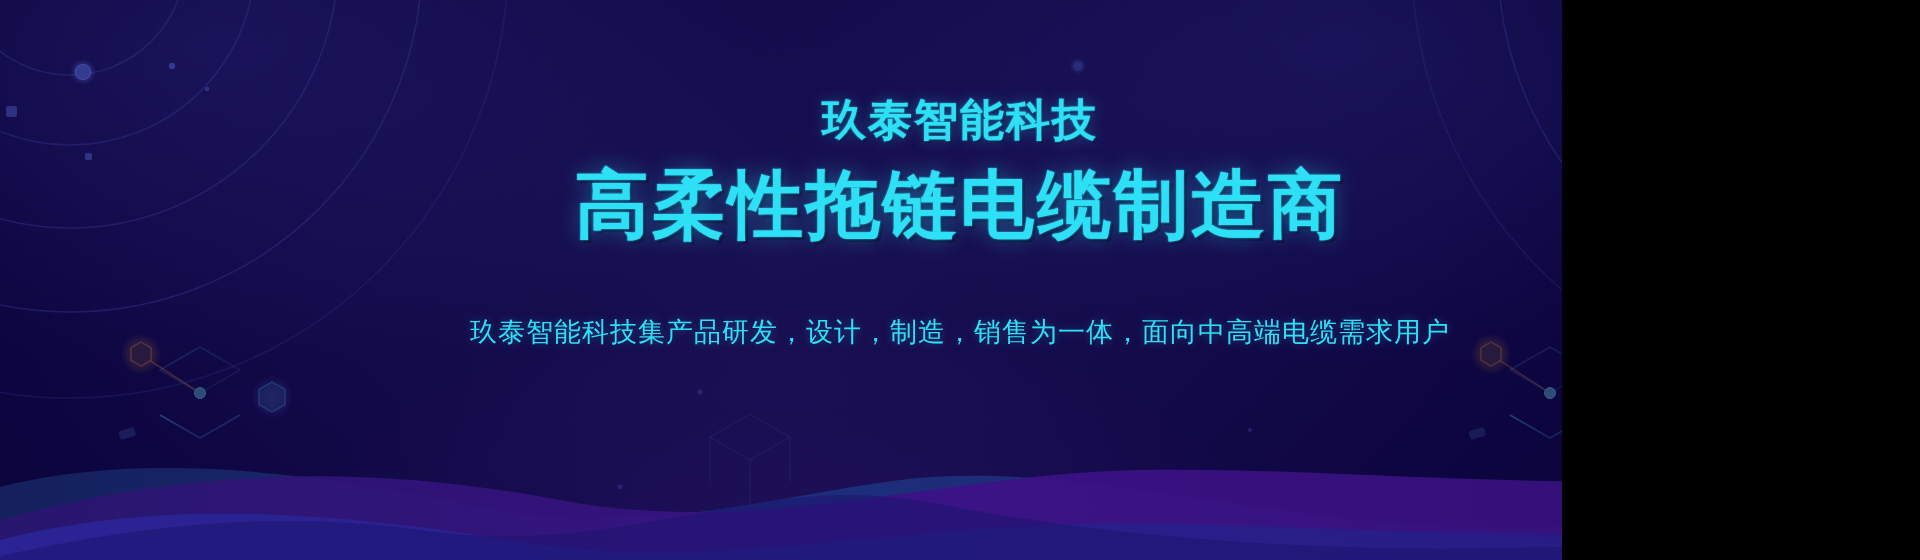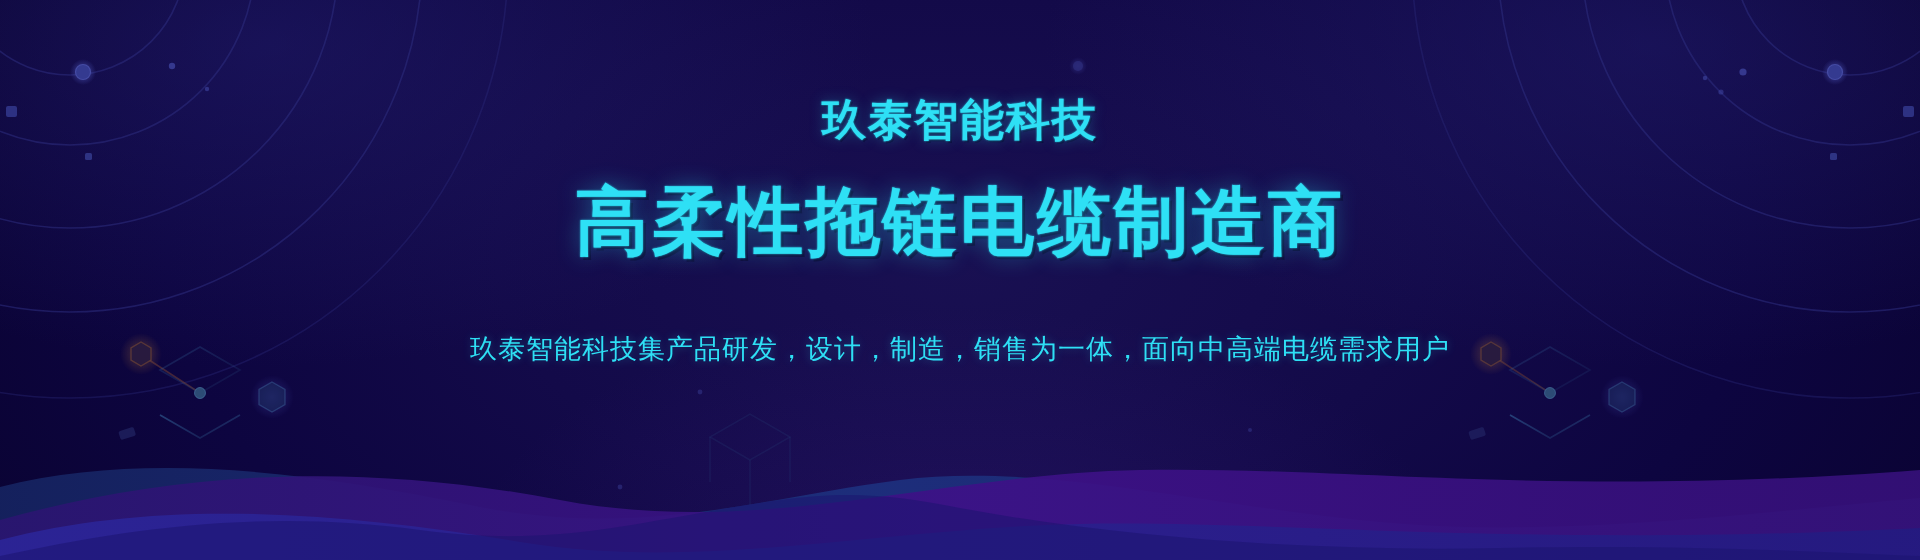--- a/index.html
+++ b/index.html
@@ -6,21 +6,21 @@
     margin: 0;
     padding: 0;
     background: #000;
   }
   body {
     font-family: "Liberation Sans", sans-serif;
   }
 
   #banner {
     position: relative;
-    width: 1920px;
+    width: 1562px;
     height: 560px;
     overflow: hidden;
     background: #15803d;
   }
 
   
   .bg-base {
     position: absolute;
     inset: 0;
     background:
@@ -65,21 +65,21 @@
     letter-spacing: 2px;
     color: #2ee0f5;
     text-shadow:
       0 0 2px rgba(46,224,245,.9),
       0 0 14px rgba(46,224,245,.35),
       2px 2px 0 rgba(8,3,40,.55);
     white-space: nowrap;
   }
 
   .headline {
-    margin-top: 39px;
+    margin-top: 22px;
     font-size: 74px;
     line-height: 1.06;
     font-weight: bold;
     letter-spacing: 3px;
     color: #2ee0f5;
     text-shadow:
       0 0 2px rgba(46,224,245,.95),
       0 0 22px rgba(46,224,245,.40),
       3px 3px 0 rgba(8,3,40,.6);
     white-space: nowrap;

